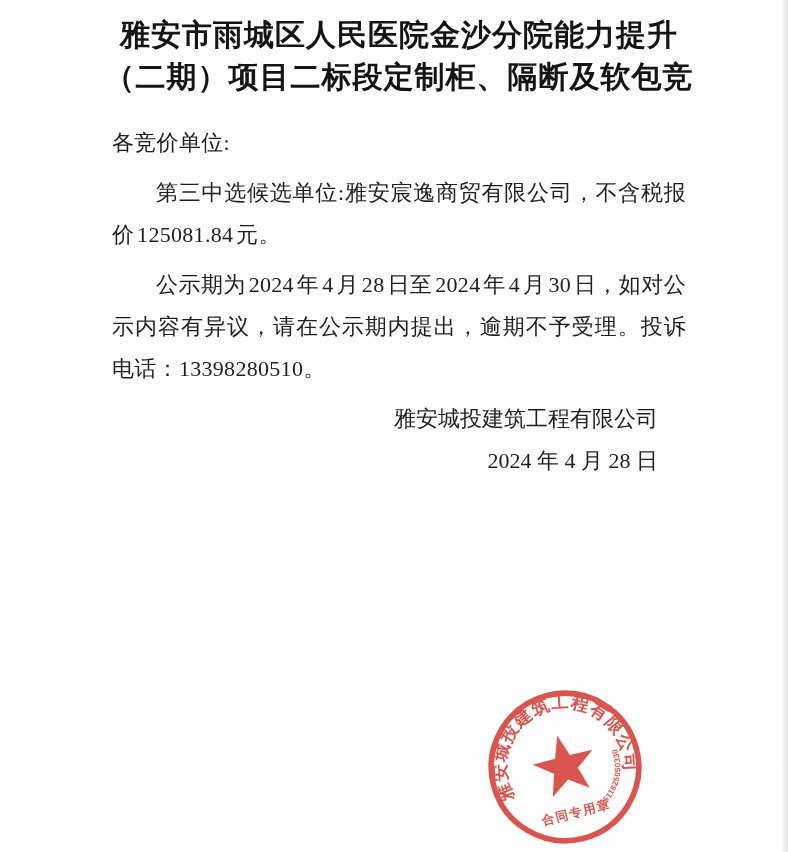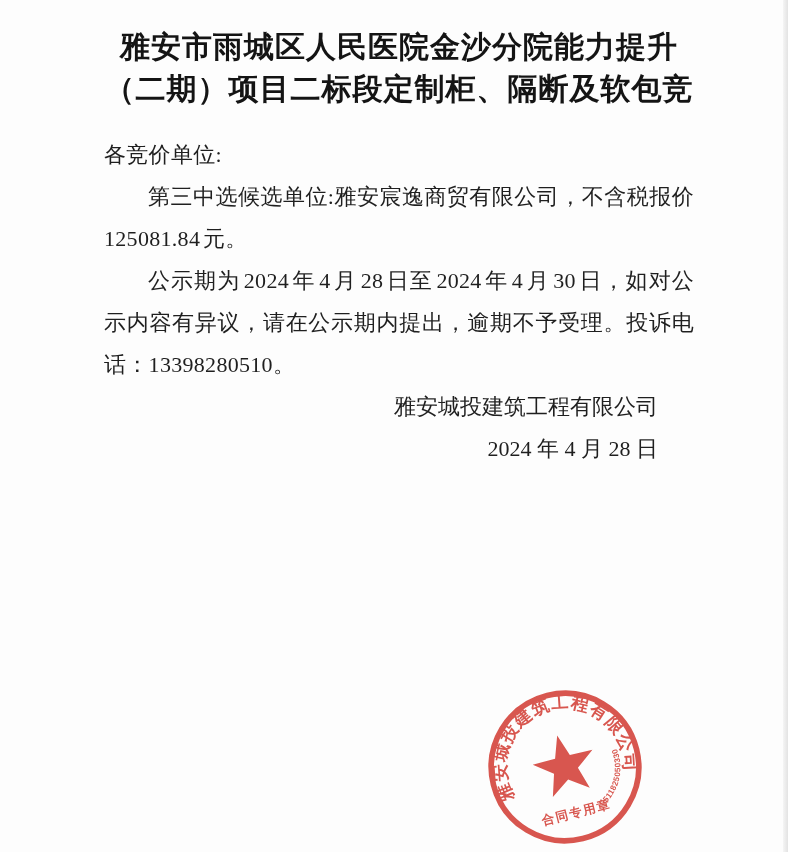--- a/index.html
+++ b/index.html
@@ -14,24 +14,24 @@
     overflow:hidden;
   }
   .title{
     font-family:"Liberation Sans", sans-serif;
     font-weight:700;
     font-size:30px;
     line-height:42px;
     letter-spacing:1px;
     text-align:center;
     color:#141414;
-    margin:12px 0 24px 0;
+    margin:0 0 24px 0;
   }
   .body-text p{
-    margin:0;
+    margin:8px;
     font-size:22px;
     line-height:42px;
     letter-spacing:.3px;
     word-spacing:-3px;
     text-align:justify;
   }
   .indent{text-indent:44px;}
   .signature{
     font-size:22px;
     line-height:42px;

